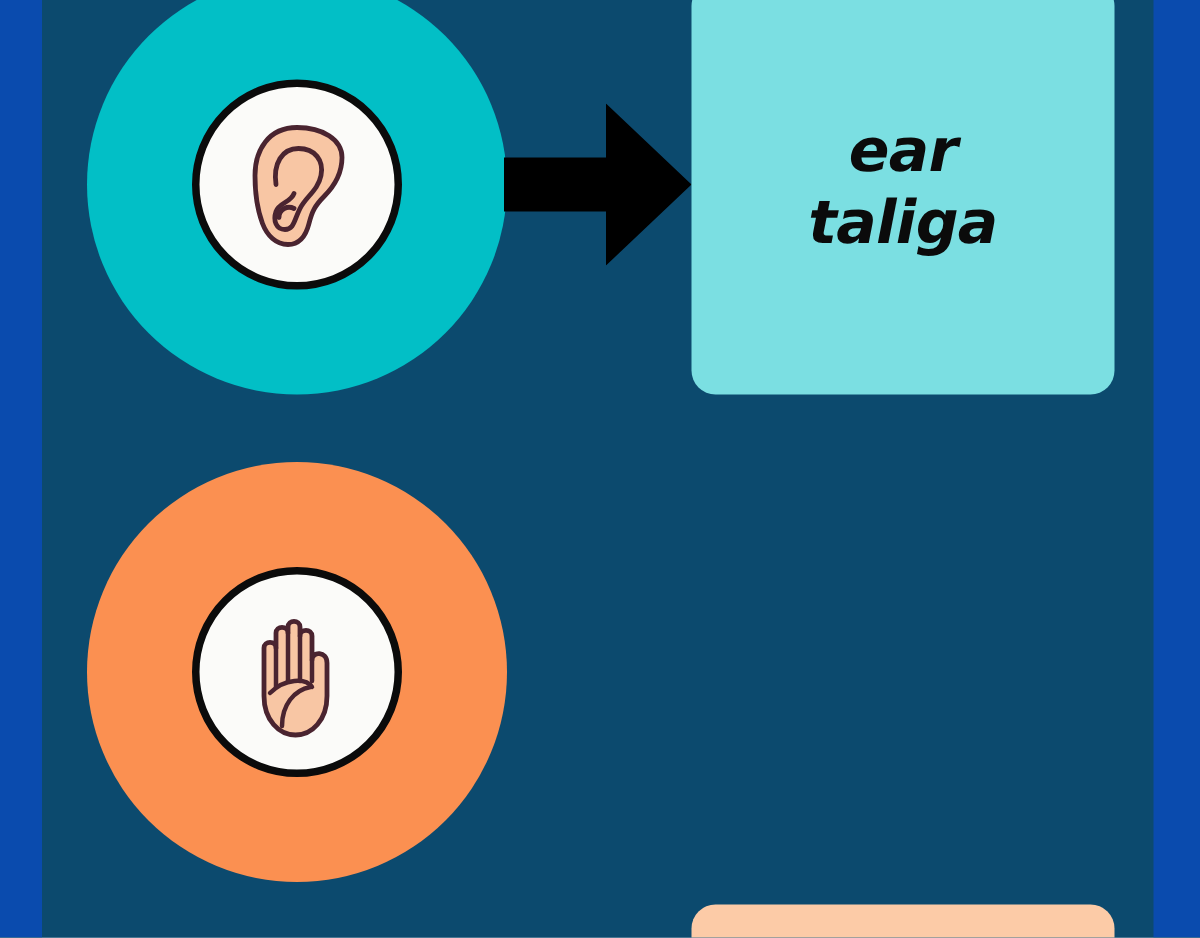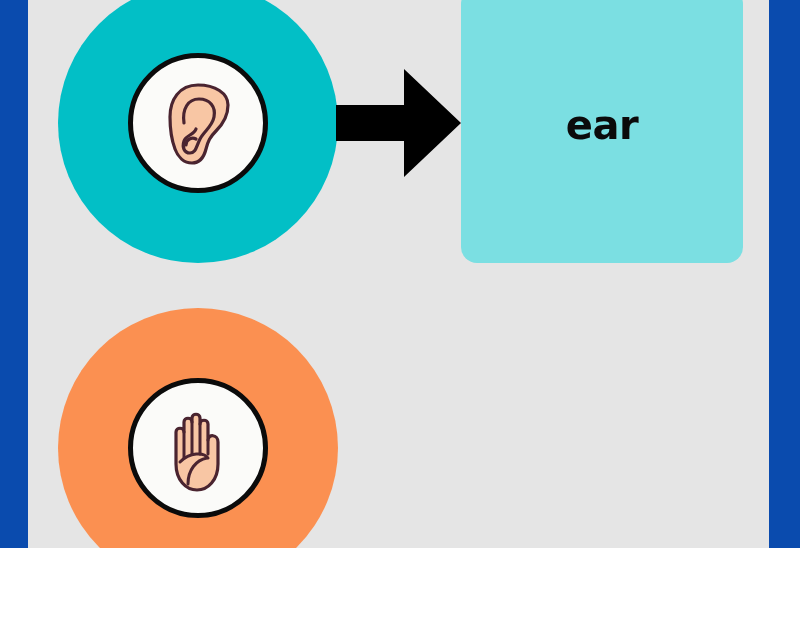--- a/index.html
+++ b/index.html
@@ -9,23 +9,24 @@
   body {
     width: 800px;
     height: 625px;
     background: #ffffff;
     font-family: "Liberation Sans", sans-serif;
     overflow: hidden;
   }
   .page {
     position: relative;
     width: 800px;
-    height: 548px;
-    background: #e5e5e5;
+    height: 625px;
+    background: #0c4a6e;
     overflow: hidden;
+    font-style: italic;
   }
 
   
   .side-bar {
     position: absolute;
     top: 0;
     height: 625px;
     background: #0A4BAE;
   }
   .side-bar.left  { left: 0;   width: 28px; }
@@ -160,20 +161,21 @@
       <span>
         <svg width="125" height="108" viewBox="0 0 125 108">
           <polygon points="0,36 68,36 68,0 125,54 68,108 68,72 0,72" fill="#000000"></polygon>
         </svg>
       </span>
     </div>
 
     <div class="card card-ear">
       <div class="card-text">
         <span class="line">ear</span>
+        <span class="line">taliga</span>
       </div>
     </div>
 
   </div>
 
   <div class="row row-hand">
 
     <div class="badge badge-hand">
       <div class="icon-disc">
         <span>

